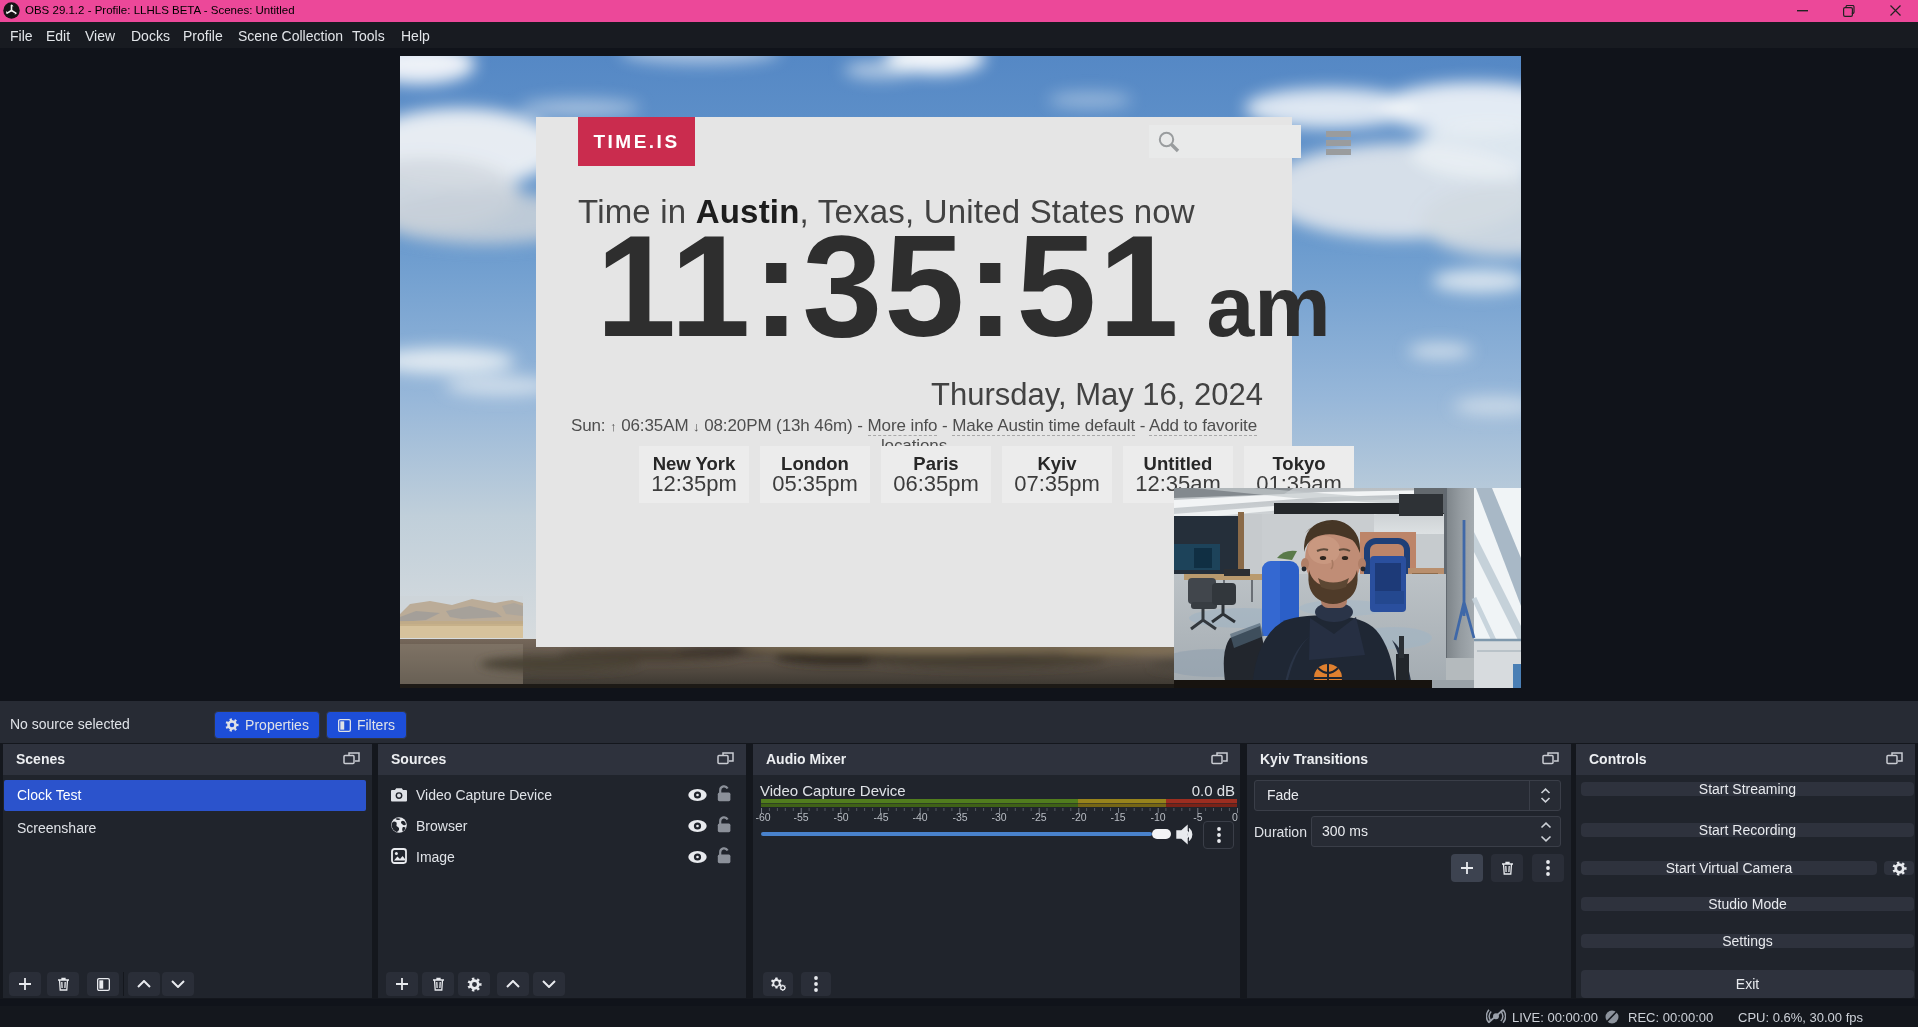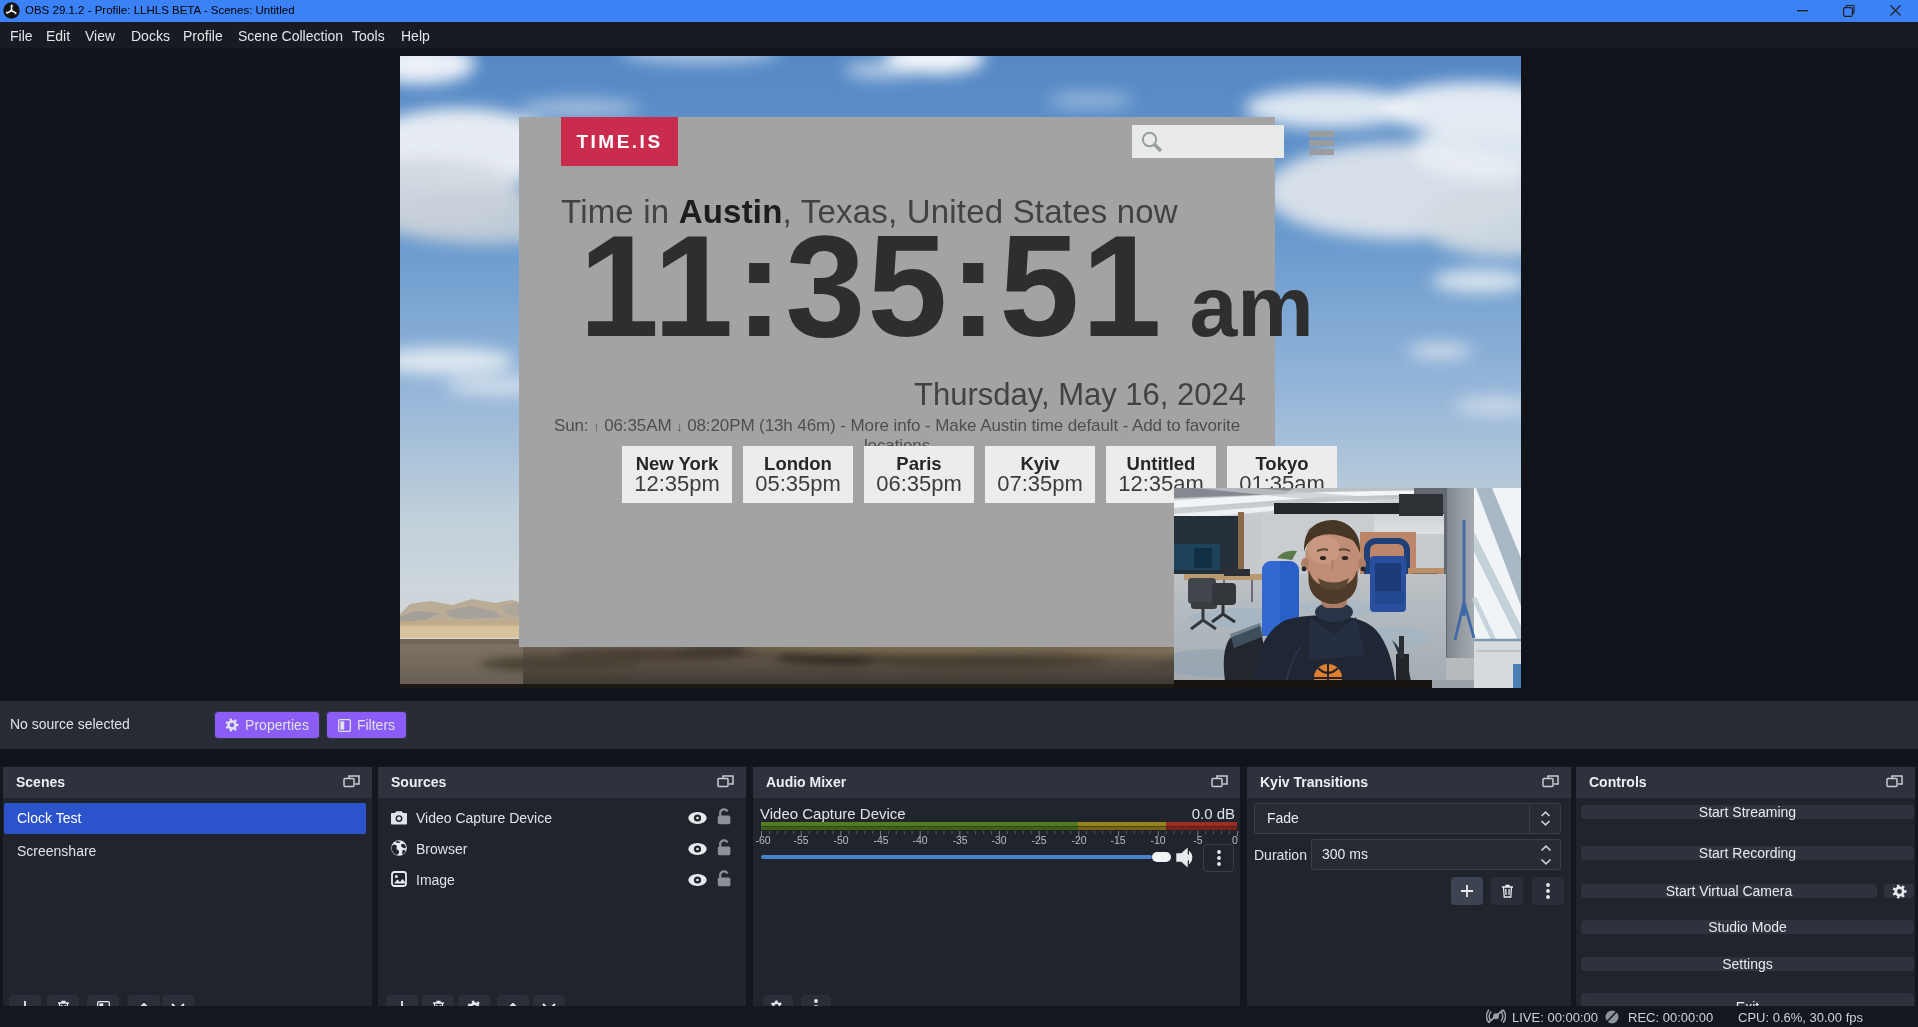--- a/index.html
+++ b/index.html
@@ -1,43 +1,43 @@
 <!DOCTYPE html>
 <html><head>
 <meta charset="utf-8">
 <style>
 * { margin:0; padding:0; box-sizing:border-box; }
 html,body { width:1918px; height:1027px; overflow:hidden; background:#10131a; font-family:"Liberation Sans", sans-serif; }
 .abs { position:absolute; }
-#titlebar { position:absolute; left:0; top:0; width:1918px; height:22px; background:#3b82f6; color:#000; }
+#titlebar { position:absolute; left:0; top:0; width:1918px; height:22px; background:#ec4899; color:#000; }
 #titlebar .ttext { position:absolute; left:25px; top:4px; font-size:11.5px; color:#000; }
 #menubar { position:absolute; left:0; top:22px; width:1918px; height:26px; background:#181b21; }
 #menubar span { position:absolute; top:6px; font-size:14px; color:#e2e5e9; }
 #main { position:absolute; left:0; top:48px; width:1918px; height:979px; background:#10131a; }
 #preview { position:absolute; left:400px; top:8px; width:1121px; height:632px; overflow:hidden; background:#6a9fd4; }
-#timeis { position:absolute; left:119px; top:61px; width:756px; height:530px; background:#a3a3a3; }
+#timeis { position:absolute; left:136px; top:61px; width:756px; height:530px; background:#e5e5e5; }
 #ti-logo { position:absolute; left:42px; top:0; width:117px; height:49px; background:#ca2c4e; color:#fff; font-weight:bold; font-size:19px; letter-spacing:2.5px; text-align:center; line-height:49px; }
 #ti-search { position:absolute; left:613px; top:8px; width:152px; height:33px; background:#e9eaea; }
 #ti-burger { position:absolute; left:790px; top:14px; width:25px; }
 #ti-burger div { height:5.6px; background:#9a9c9e; margin-bottom:3.4px; }
 #ti-head { position:absolute; left:42px; top:76px; font-size:33px; color:#424242; letter-spacing:0.2px; }
 #ti-head b { color:#1d1d1d; }
 #ti-clock { position:absolute; left:60px; top:87px; font-size:144px; font-weight:bold; color:#2e2e2e; letter-spacing:2px; }
 #ti-ampm { font-size:86px; letter-spacing:0; margin-left:26px; }
 #ti-date { position:absolute; right:29px; top:260px; font-size:31px; color:#424242; }
 #ti-sun { position:absolute; left:0; top:299px; width:100%; text-align:center; font-size:17px; color:#4e4e4e; letter-spacing:-0.1px; }
 .tlink { border-bottom:1px dashed #a9a9a9; }
 .ti-city { position:absolute; top:329px; width:110px; height:57px; background:#ececec; text-align:center; }
 .ti-city b { display:block; font-size:18.5px; color:#272727; margin-top:7px; }
 .ti-city span { display:block; font-size:22px; color:#3c3c3c; margin-top:-4px; }
 #webcam { position:absolute; left:774px; top:432px; }
 #toolbar { position:absolute; left:0; top:653px; width:1918px; height:48px; background:#272b34; }
 #toolbar .lab { position:absolute; left:10px; top:15px; font-size:14px; color:#dfe2e7; }
-.tbtn { position:absolute; top:10px; height:28px; background:#8b5cf6; border:1px solid #32363f; border-radius:4px; color:#dfe2e7; font-size:14px; display:flex; align-items:center; justify-content:center; gap:6px; }
-#panels { position:absolute; left:0; top:718px; width:1918px; height:256px; background:#14171d; }
+.tbtn { position:absolute; top:10px; height:28px; background:#1d4ed8; border:1px solid #32363f; border-radius:4px; color:#dfe2e7; font-size:14px; display:flex; align-items:center; justify-content:center; gap:6px; }
+#panels { position:absolute; left:0; top:695px; width:1918px; height:256px; background:#14171d; }
 .panel { position:absolute; top:1px; height:254px; background:#20242c; }
 .phead { position:absolute; left:0; top:0; right:0; height:31px; background:#2e323d; }
 .phead .pt { position:absolute; left:13px; top:7px; font-weight:bold; font-size:14px; color:#eceef1; }
 .popico { position:absolute; right:12px; top:7px; width:17px; height:16px; }
 .ibtn { position:absolute; width:32px; height:24px; background:#2a2e38; border-radius:4px; display:flex; align-items:center; justify-content:center; }
 #statusbar { position:absolute; left:0; top:958px; width:1918px; height:21px; background:#14171d; color:#ccd0d7; font-size:13px; }
 .srow { position:absolute; left:0; right:0; height:31px; color:#dfe2e7; font-size:14px; }
 .ctlbtn { position:absolute; left:5px; width:333px; height:14px; background:#2e323d; border-radius:4px; color:#e8eaee; font-size:14px; display:flex; align-items:center; justify-content:center; }
 </style>
 </head>

